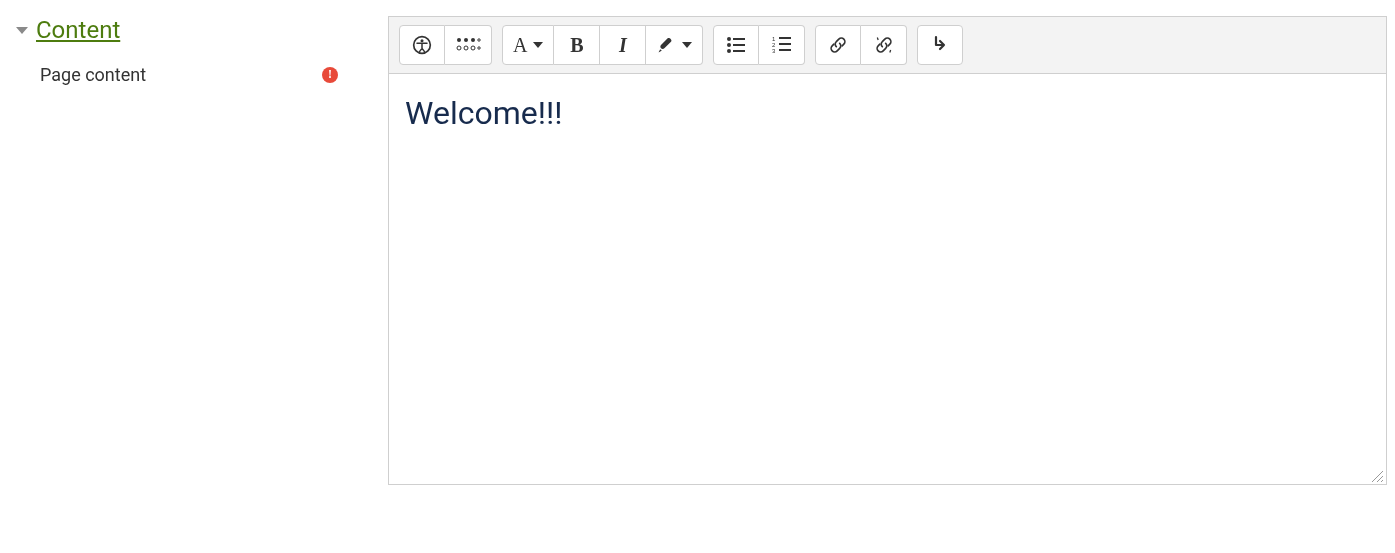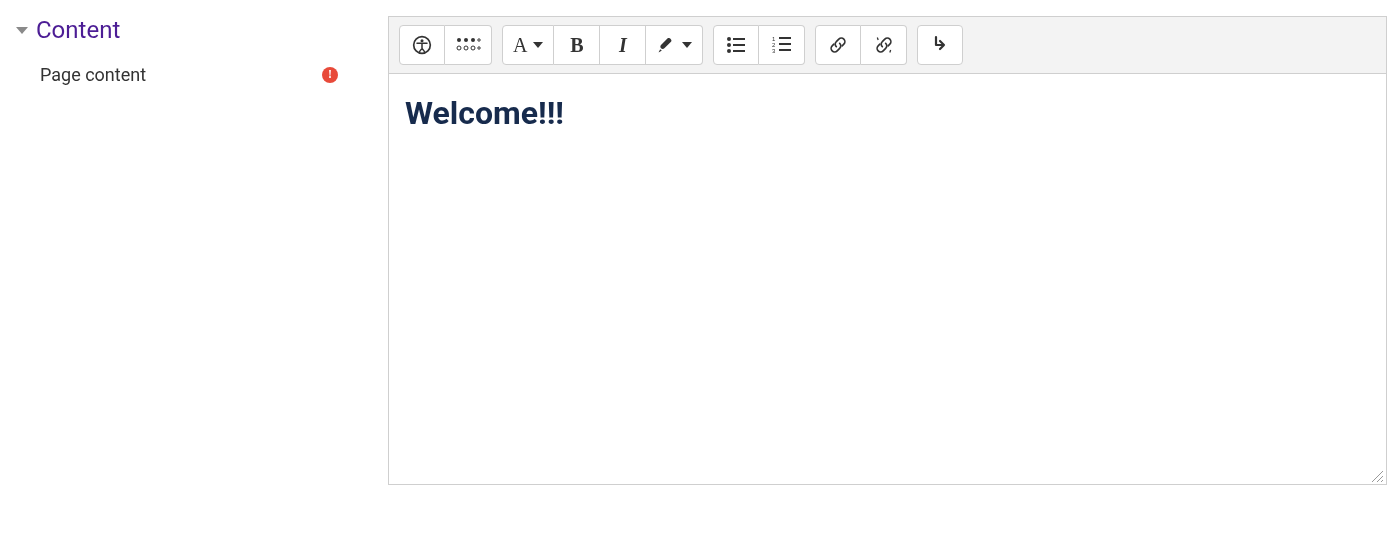--- a/index.html
+++ b/index.html
@@ -30,22 +30,23 @@
   }
   .caret-down {
     width: 0;
     height: 0;
     border-left: 6px solid transparent;
     border-right: 6px solid transparent;
     border-top: 7px solid #8a8a8a;
   }
   .section-title {
     font-size: 24px;
-    color: #4c1d95;
+    color: #4d7c0f;
     font-weight: 400;
+    text-decoration: underline;
   }
   .field-row {
     display: flex;
     align-items: center;
     justify-content: space-between;
     padding-left: 32px;
     padding-right: 38px;
     gap: 35px;
   }
   .field-label {
@@ -119,21 +120,21 @@
   }
   .editor-body {
     background:#fff;
     min-height: 410px;
     padding: 20px 16px;
     position: relative;
   }
   .editor-body h1 {
     color:#172b4d;
     font-size:32px;
-    font-weight:700;
+    font-weight:400;
     margin:0 0 24px 0;
   }
   .editor-body p {
     color:#6b6b6b;
     font-size:18px;
     margin:0;
   }
   .resize-handle {
     position:absolute;
     right:2px;

